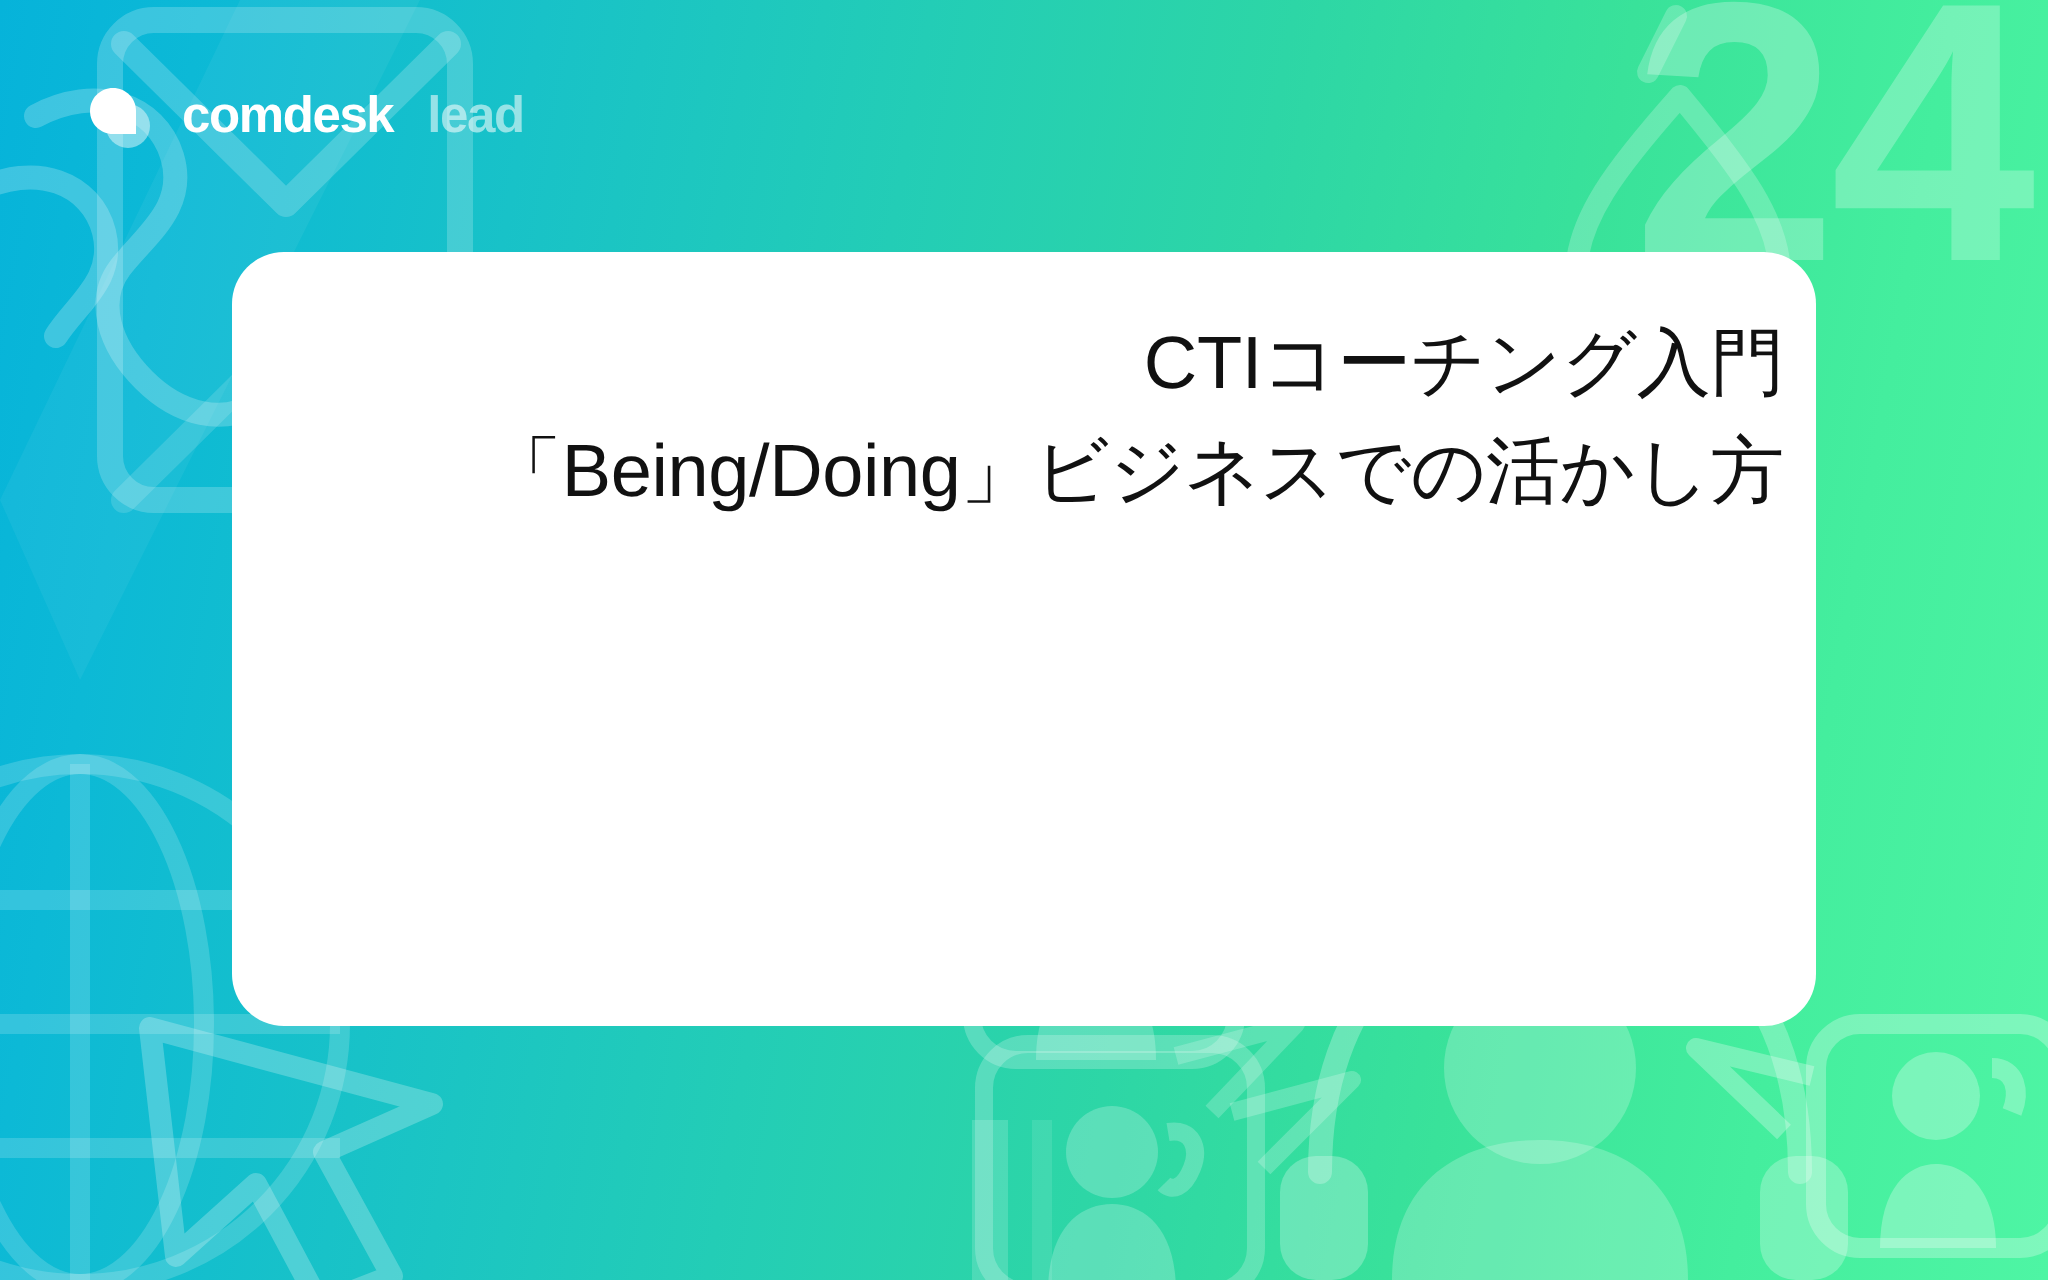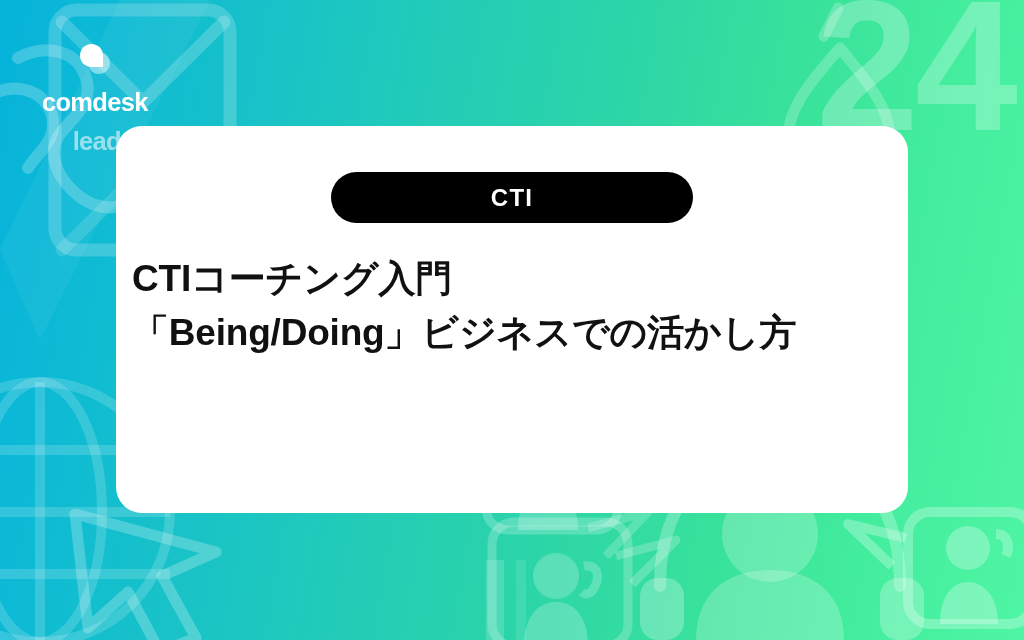--- a/index.html
+++ b/index.html
@@ -31,21 +31,20 @@
     width:1024px; height:640px;
     pointer-events:none;
   }
 
   
   #logo {
     position:absolute;
     left:42px; top:41px;
     display:flex; align-items:center; gap:13px;
     z-index:6;
-    flex-direction:column;
   }
   #logo-mark { position:relative; width:36px; height:36px; }
   #logo-mark svg { display:block; }
   .logo-word {
     font-size:25.5px;
     font-weight:700;
     letter-spacing:-0.7px;
     line-height:1;
   }
   .logo-comdesk { color:#ffffff; }
@@ -72,24 +71,24 @@
     display:flex; align-items:center; justify-content:center;
     color:#ffffff;
     font-size:24px;
     font-weight:700;
     letter-spacing:1.2px;
   }
 
   #title {
     margin-top:29px;
     width:760px;
-    text-align:left;
+    text-align:right;
     color:#111111;
     font-size:37px;
-    font-weight:700;
+    font-weight:400;
     line-height:1.46;
     letter-spacing:-0.2px;
   }
   #title .tline { display:block; white-space:nowrap; }
 </style>
 </head>
 <body>
 
 <div id="stage">
 
@@ -188,23 +187,20 @@
         <path d="M14.5 3 C20.9 3 26 8.1 26 14.5 L26 26 L14.5 26 C8.1 26 3 20.9 3 14.5
                  C3 8.1 8.1 3 14.5 3 Z" fill="#ffffff"></path>
       </svg>
     </span>
     <span class="logo-word logo-comdesk">comdesk</span>
     <span class="logo-word logo-lead">lead</span>
   </div>
 
   <div id="card">
 
-    <div id="badge">
-      <span>CTI</span>
-    </div>
 
     <h1 id="title">
       <span class="tline">CTIコーチング入門</span>
       <span class="tline">「Being/Doing」ビジネスでの活かし方</span>
     </h1>
 
   </div>
 
 </div>
 

